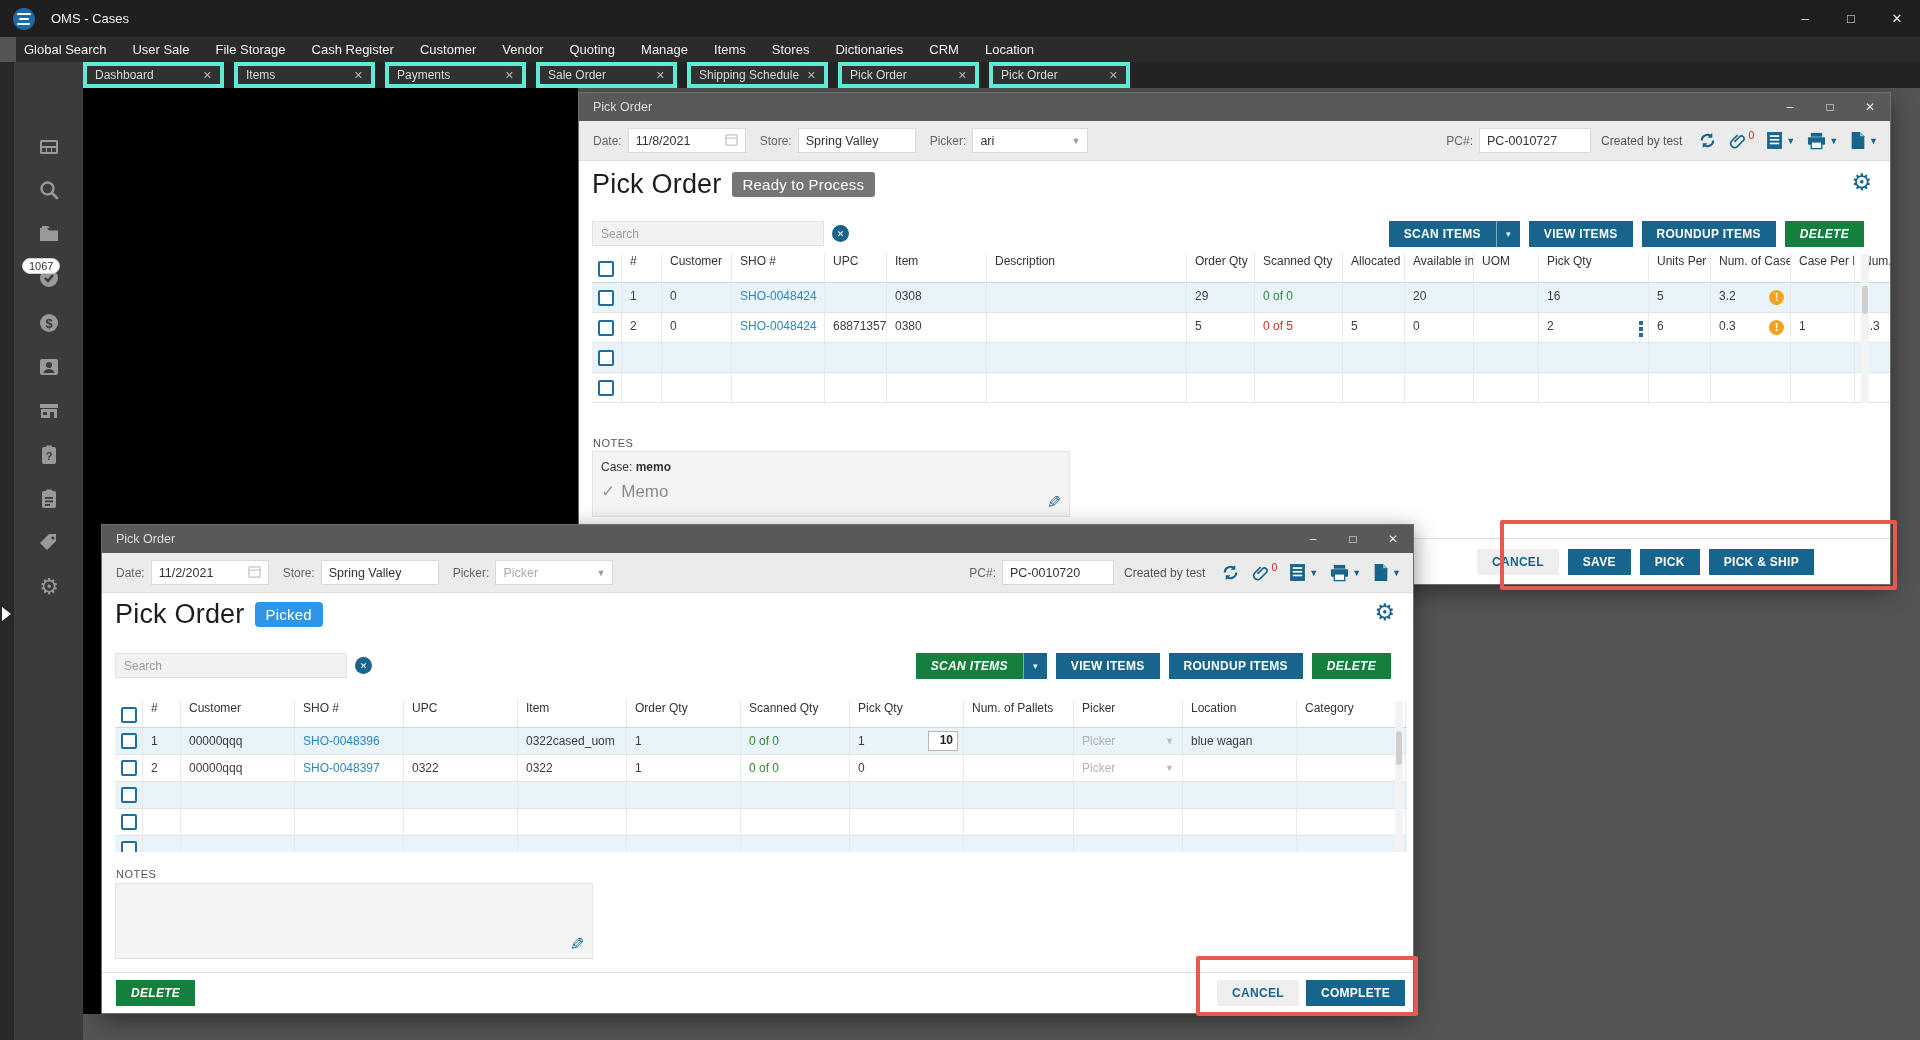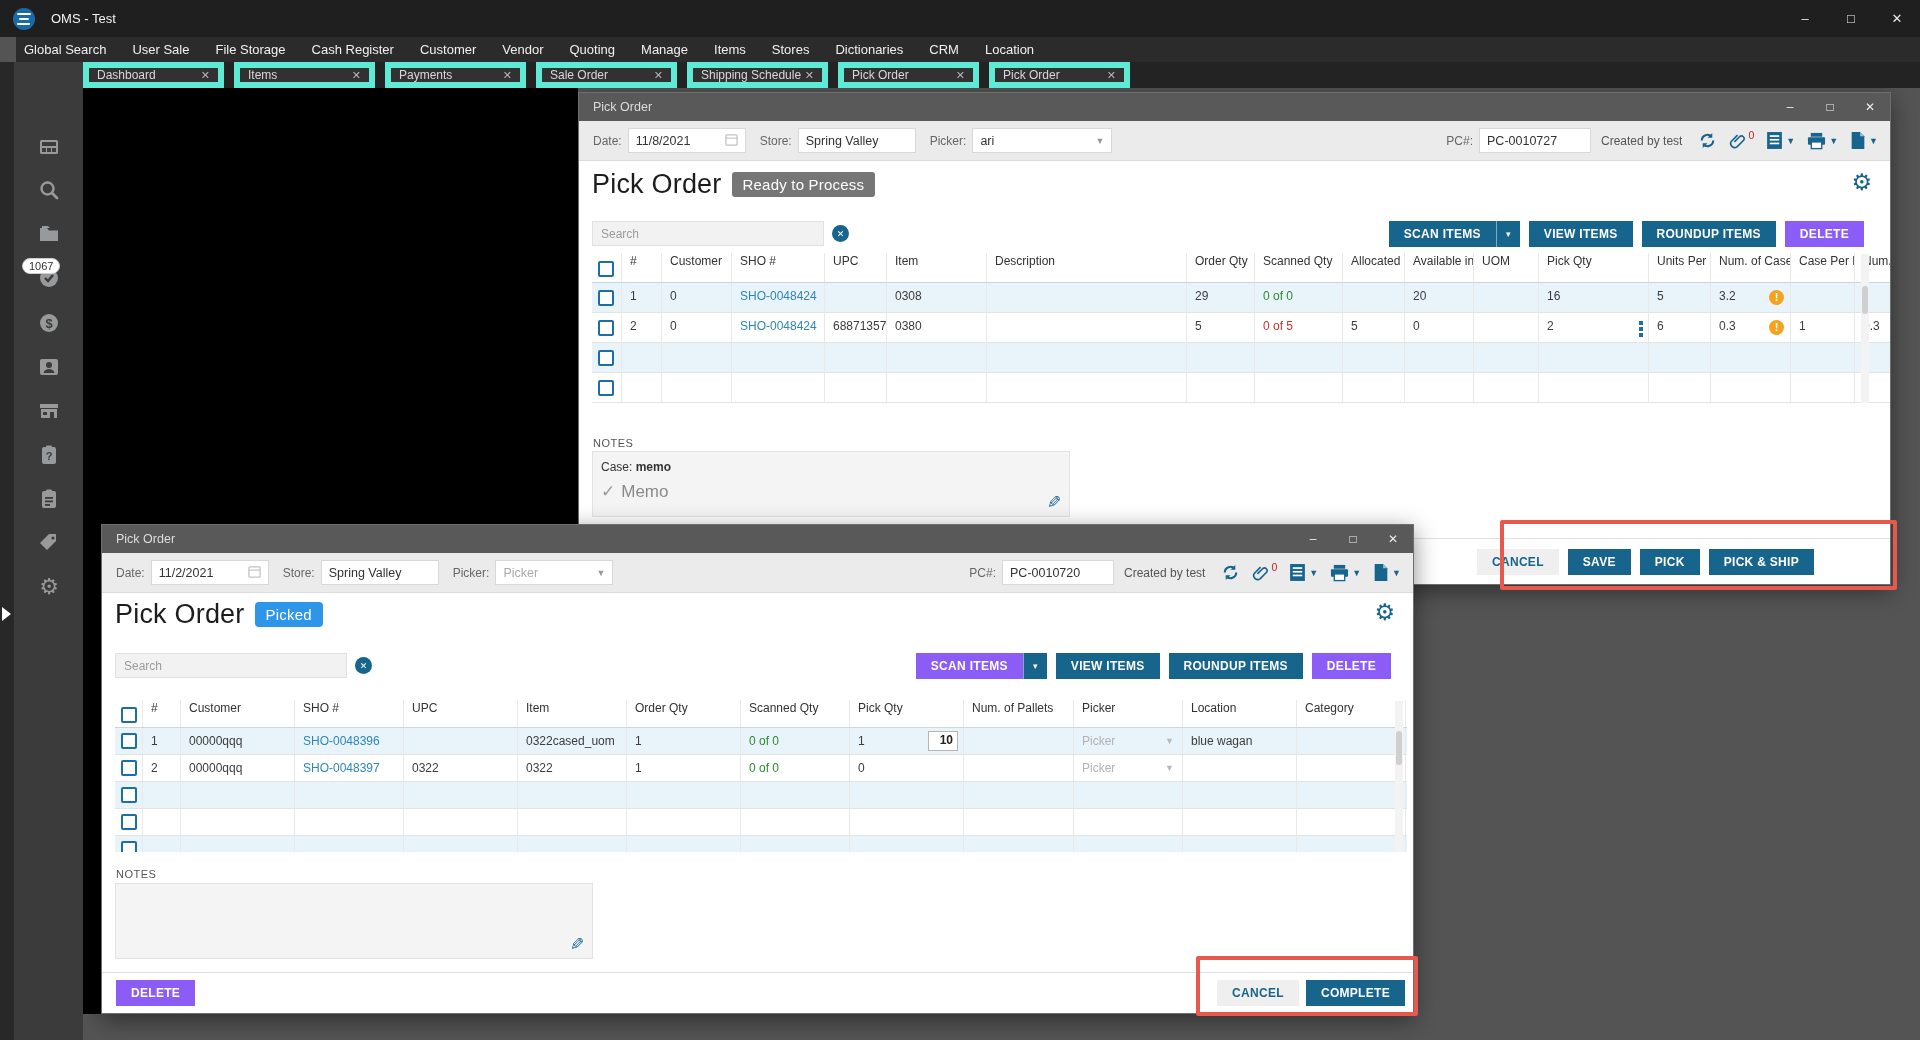--- a/index.html
+++ b/index.html
@@ -11,21 +11,21 @@
   .applogo { width:22px; height:22px; border-radius:50%; background:#1b6aa8; margin-left:13px; position:relative; overflow:hidden; }
   .applogo i { position:absolute; left:4px; height:2px; background:#fff; border-radius:1px; }
   .apptitle { margin-left:16px; font-size:13px; color:#f2f2f2; }
   .winctrls { margin-left:auto; display:flex; height:100%; }
   .winctrl { width:46px; height:100%; display:flex; align-items:center; justify-content:center; color:#e8e8e8; font-size:13px; }
 
   .menubar { position:absolute; left:16px; top:37px; width:1920px; height:25px; background:#2b2b2b; display:flex; align-items:center; gap:26px; padding-left:8px; z-index:40; }
   .menubar span { color:#f0f0f0; font-size:13px; white-space:nowrap; }
 
   .tabbar { position:absolute; left:83px; top:62px; width:1837px; height:26px; background:#232323; display:flex; z-index:40; }
-  .tab { width:141px; margin-right:10px; background:#313131; border:6px solid #5eead4; display:flex; align-items:center; padding:0 8px; }
+  .tab { width:141px; margin-right:10px; background:#313131; border:4px solid #5eead4; display:flex; align-items:center; padding:0 8px; }
   .tab .tlabel { color:#d8d8d8; font-size:12px; flex:1; overflow:hidden; white-space:nowrap; }
   .tab .tclose { color:#b5b5b5; font-size:11px; }
 
   
   .sidebar { position:absolute; left:0; top:62px; width:83px; height:978px; background:#3b3b3b; z-index:39; }
   .sidebar .rail { position:absolute; left:0; top:0; width:14px; height:100%; background:#282828; }
   .sideicon { position:absolute; left:36px; width:26px; height:26px; display:flex; align-items:center; justify-content:center; }
   .sideicon svg { width:24px; height:24px; }
   .sidebadge { position:absolute; left:22px; top:196px; background:#fff; border:1px solid #cfcfcf; border-radius:8px; padding:1px 6px; font-size:11px; color:#333; z-index:5; }
   .expander { position:absolute; left:2px; top:545px; width:0; height:0; border-top:7px solid transparent; border-bottom:7px solid transparent; border-left:9px solid #fff; }
@@ -59,21 +59,21 @@
   .gearbtn { position:absolute; font-size:23px; color:#17648d; line-height:1; }
 
   .searchwrap { position:absolute; left:13px; display:flex; align-items:center; }
   .searchinput { width:232px; height:25px; background:#f2f2f2; border:1px solid #e2e2e2; font-size:12px; padding:0 8px; color:#444; font-family:"Liberation Sans",sans-serif; }
   .searchinput::placeholder { color:#9b9b9b; }
   .clearbtn { width:17px; height:17px; border-radius:50%; background:#17648d; color:#fff; font-size:9px; display:flex; align-items:center; justify-content:center; margin-left:8px; }
 
   .btnrow { position:absolute; display:flex; align-items:center; gap:9px; }
   .btn { height:26px; display:flex; align-items:center; justify-content:center; font-size:12px; font-weight:bold; letter-spacing:.3px; padding:0 15px; white-space:nowrap; }
   .btn-blue { background:#17648d; color:#fff; }
-  .btn-disabled { background:#8b5cf6; color:#fff; }
+  .btn-disabled { background:#15803d; color:#fff;font-style:italic; }
   .btn-cancel { background:#efefef; color:#17648d; }
   .splitcaret { height:26px; width:24px; background:#17648d; color:#fff; display:flex; align-items:center; justify-content:center; font-size:9px; border-left:1px solid rgba(255,255,255,.45); margin-left:-9px; }
   .splitcaret.darker { background:#17648d; }
 
   
   .tbl { position:absolute; left:13px; overflow:hidden; }
   .trow { display:flex; border-bottom:1px solid #e4e4e4; background:#fff; }
   .trow.alt { background:#e9f3fa; }
   .trow.thead { background:#fff; border-bottom:1px solid #ccd6dd; }
   .tcell { border-right:1px solid #e9e9e9; padding:3px 0 0 8px; font-size:12px; color:#3c3c3c; overflow:hidden; position:relative; line-height:1.15; }
@@ -111,21 +111,21 @@
 <body>
 
 <div id="screen">
 
   <div class="titlebar">
     <div class="applogo">
       <i style="top:5px;width:14px"></i>
         <i style="top:10px;width:10px;left:6px"></i>
         <i style="top:15px;width:13px"></i>
     </div>
-    <span class="apptitle">OMS - Test</span>
+    <span class="apptitle">OMS - Cases</span>
     <div class="winctrls">
       <div class="winctrl">–</div>
       <div class="winctrl">□</div>
       <div class="winctrl close">✕</div>
     </div>
   </div>
 
   <div class="menubar">
     <span>Global Search</span>
     <span>User Sale</span>
@@ -272,21 +272,21 @@
         <span class="cal"><svg width="13" height="13" viewBox="0 0 14 14">
               <rect x="1" y="2" width="12" height="11" rx="1" fill="none" stroke="#c3c3c3" stroke-width="1.4"></rect>
               <line x1="1" y1="5.5" x2="13" y2="5.5" stroke="#c3c3c3" stroke-width="1.2"></line>
             </svg></span>
       </div>
       <span class="flabel">Store:</span>
       <div class="fbox" style="width:118px">
           <span>Spring Valley</span>
         </div>
       <span class="flabel">Picker:</span>
-      <div class="fbox" style="width:140px">
+      <div class="fbox" style="width:116px">
           <span>ari</span>
           <span class="caret">▼</span>
         </div>
       <div style="margin-left:auto;display:flex;align-items:center;">
         <span class="flabel">PC#:</span>
         <div class="fbox" style="width:112px">
             <span>PC-0010727</span>
           </div>
         <span class="createdby">Created by test</span>
         <span class="tbicon">

